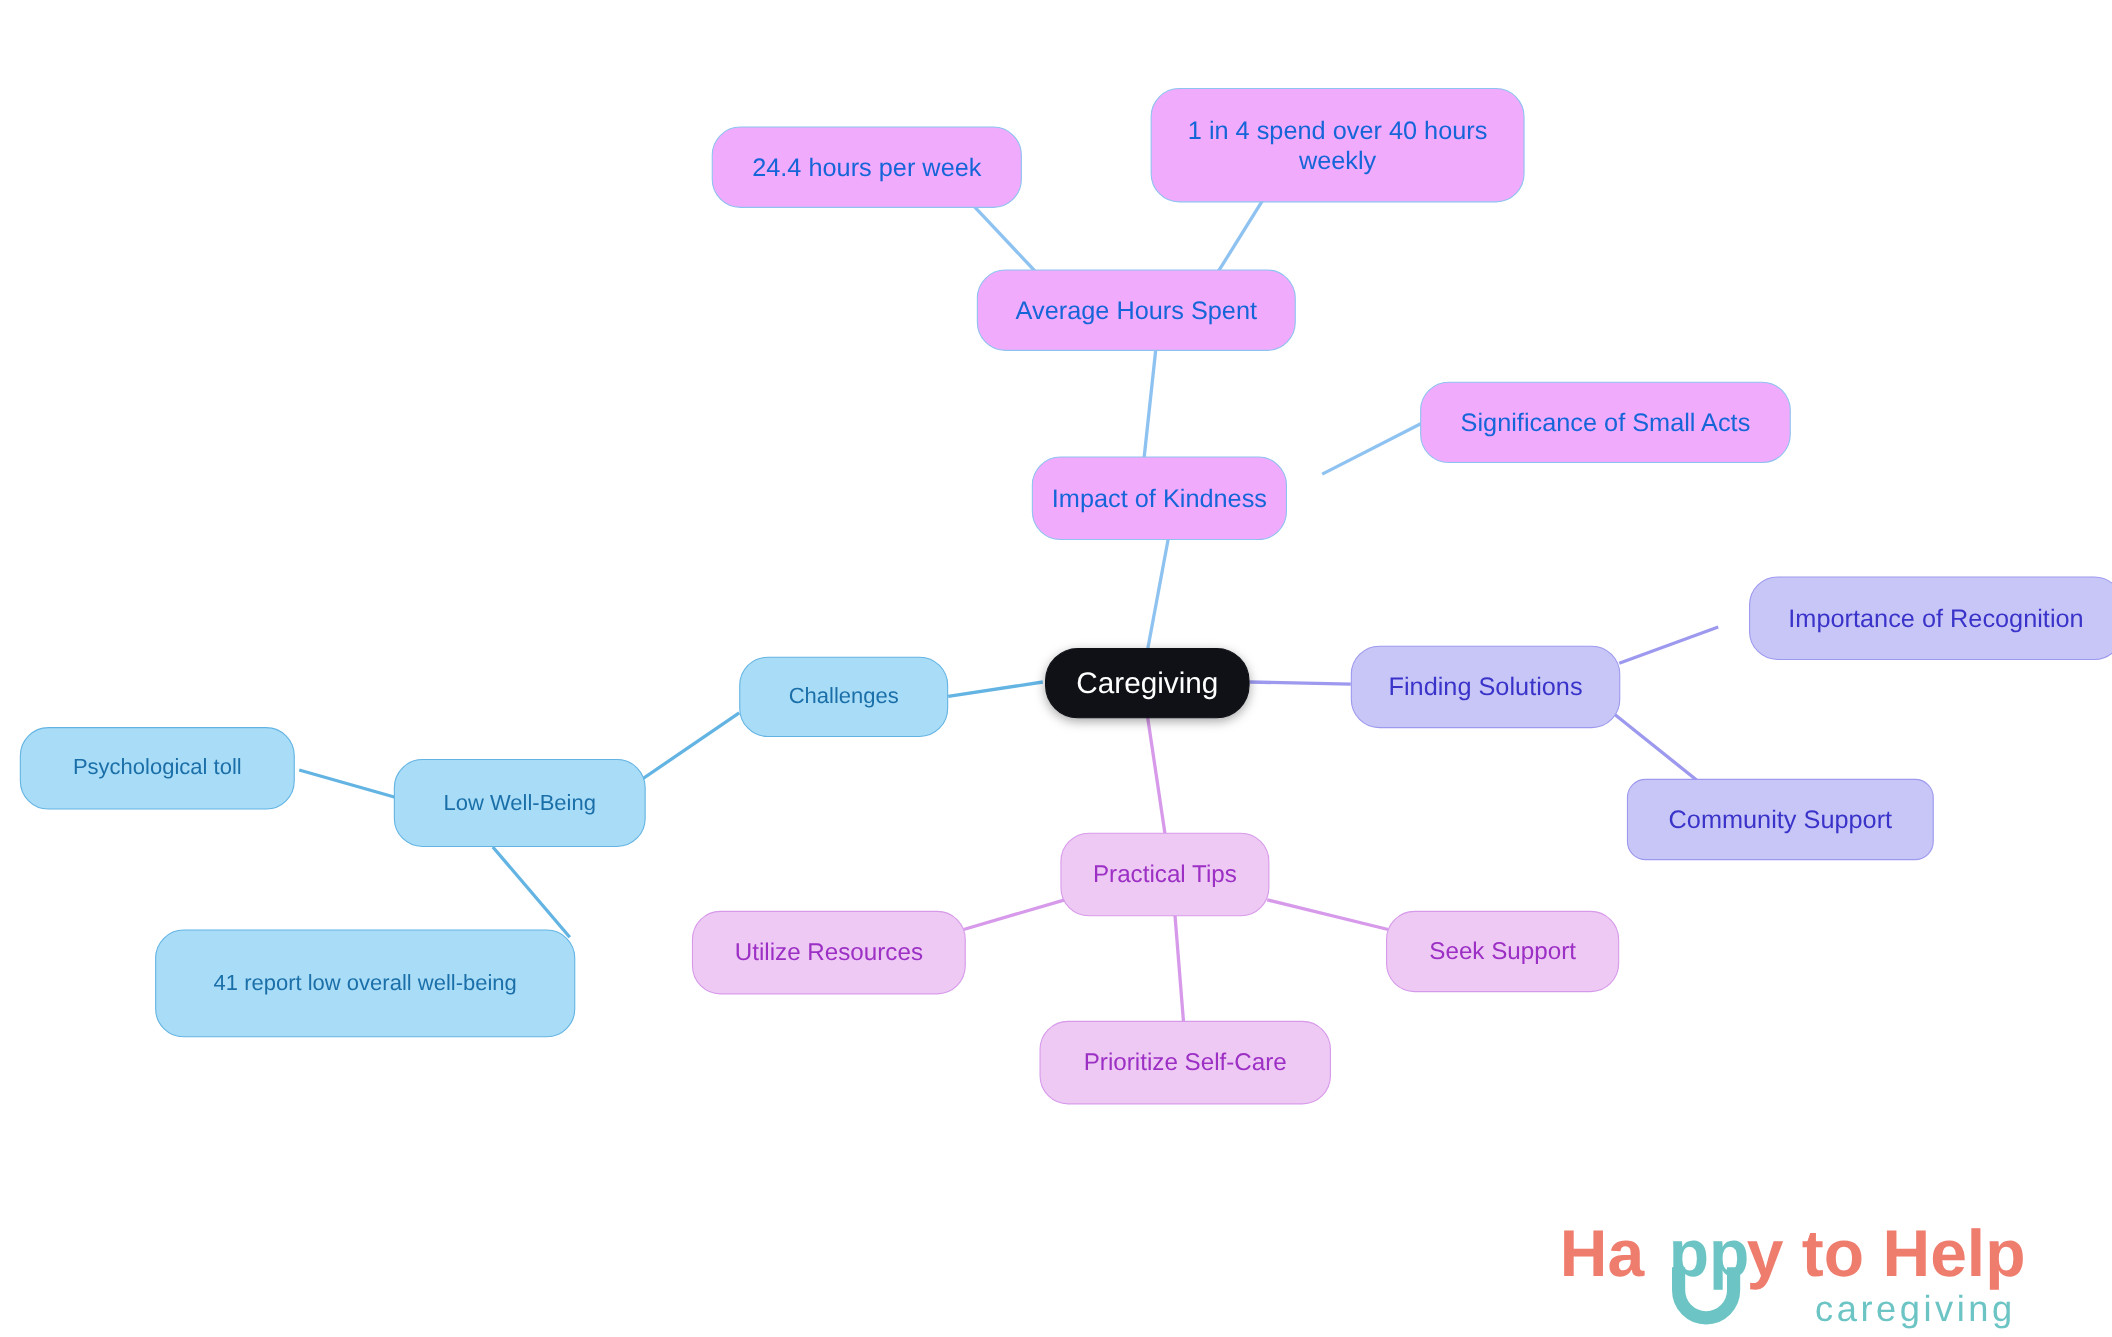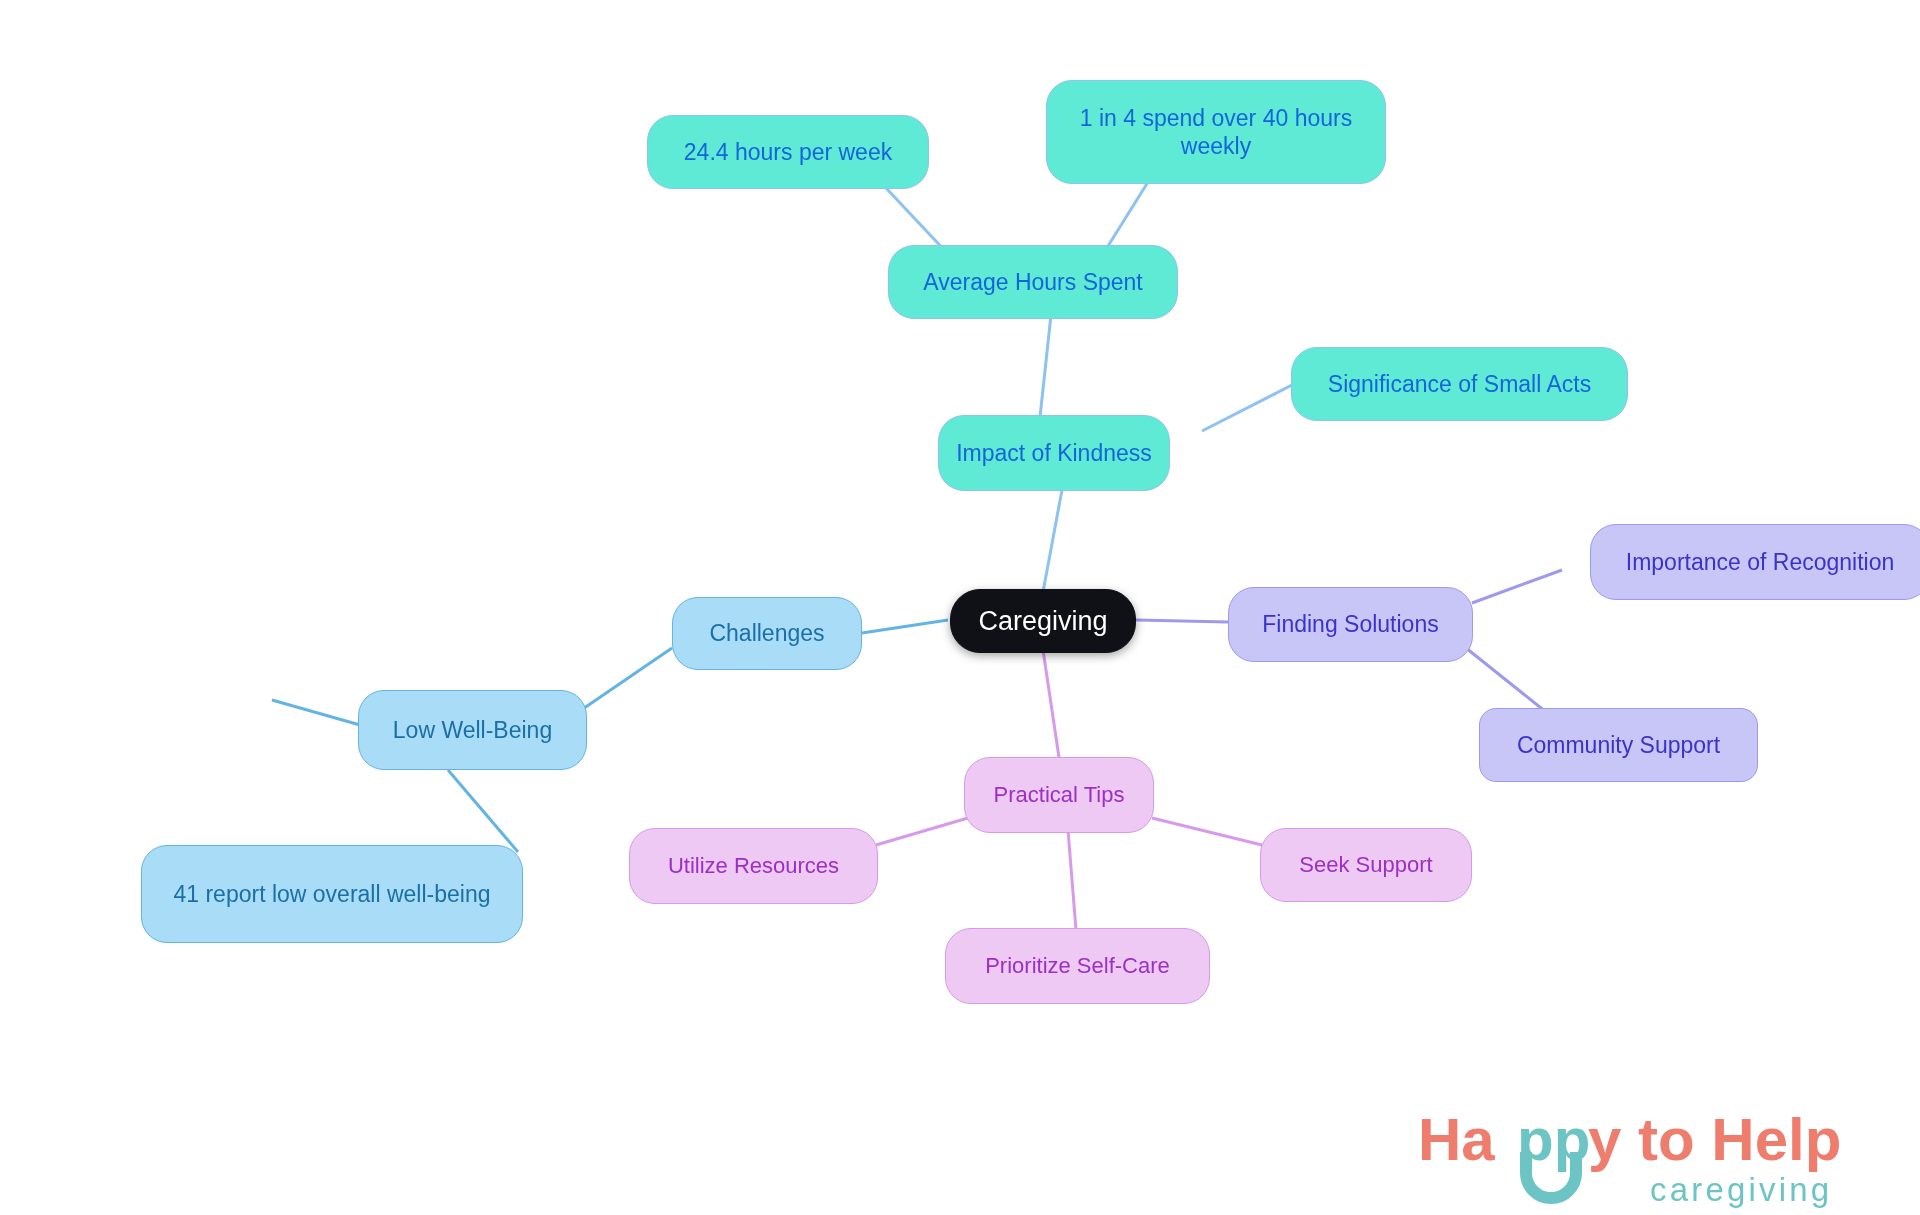--- a/index.html
+++ b/index.html
@@ -44,31 +44,31 @@
   .n-root {
     background: #0f1117;
     border-color: #0f1117;
     color: #ffffff;
     font-size: 27px;
     border-radius: 30px;
     box-shadow: 0 3px 10px rgba(0,0,0,0.35);
   }
   
   .n-blue {
-    background: #5eead4;
+    background: #f0abfc;
     border-color: #8ec2f0;
     color: #1565d8;
     font-size: 23px;
   }
   
   .n-sky {
     background: #a9dcf7;
     border-color: #63b4e3;
     color: #1a6fa8;
-    font-size: 23px;
+    font-size: 20px;
   }
   
   .n-violet {
     background: #c8c6f7;
     border-color: #9d99ee;
     color: #3a33c9;
     font-size: 23px;
   }
   
   .n-pink {
@@ -149,20 +149,23 @@
   </div>
 
   <div class="node n-sky" style="left:672px; top:597px; width:190px; height:73px;">
     <span>Challenges</span>
   </div>
 
   <div class="node n-sky" style="left:358px; top:690px; width:229px; height:80px;">
     <span>Low Well-Being</span>
   </div>
 
+  <div class="node n-sky" style="left:18px; top:661px; width:250px; height:75px;">
+    <span>Psychological toll</span>
+  </div>
 
   <div class="node n-sky" style="left:141px; top:845px; width:382px; height:98px;">
     <span>41 report low overall well-being</span>
   </div>
 
   <div class="node n-violet" style="left:1228px; top:587px; width:245px; height:75px;">
     <span>Finding Solutions</span>
   </div>
 
   <div class="node n-violet" style="left:1562px; top:524px; width:340px; height:76px;margin-left:28px;">

